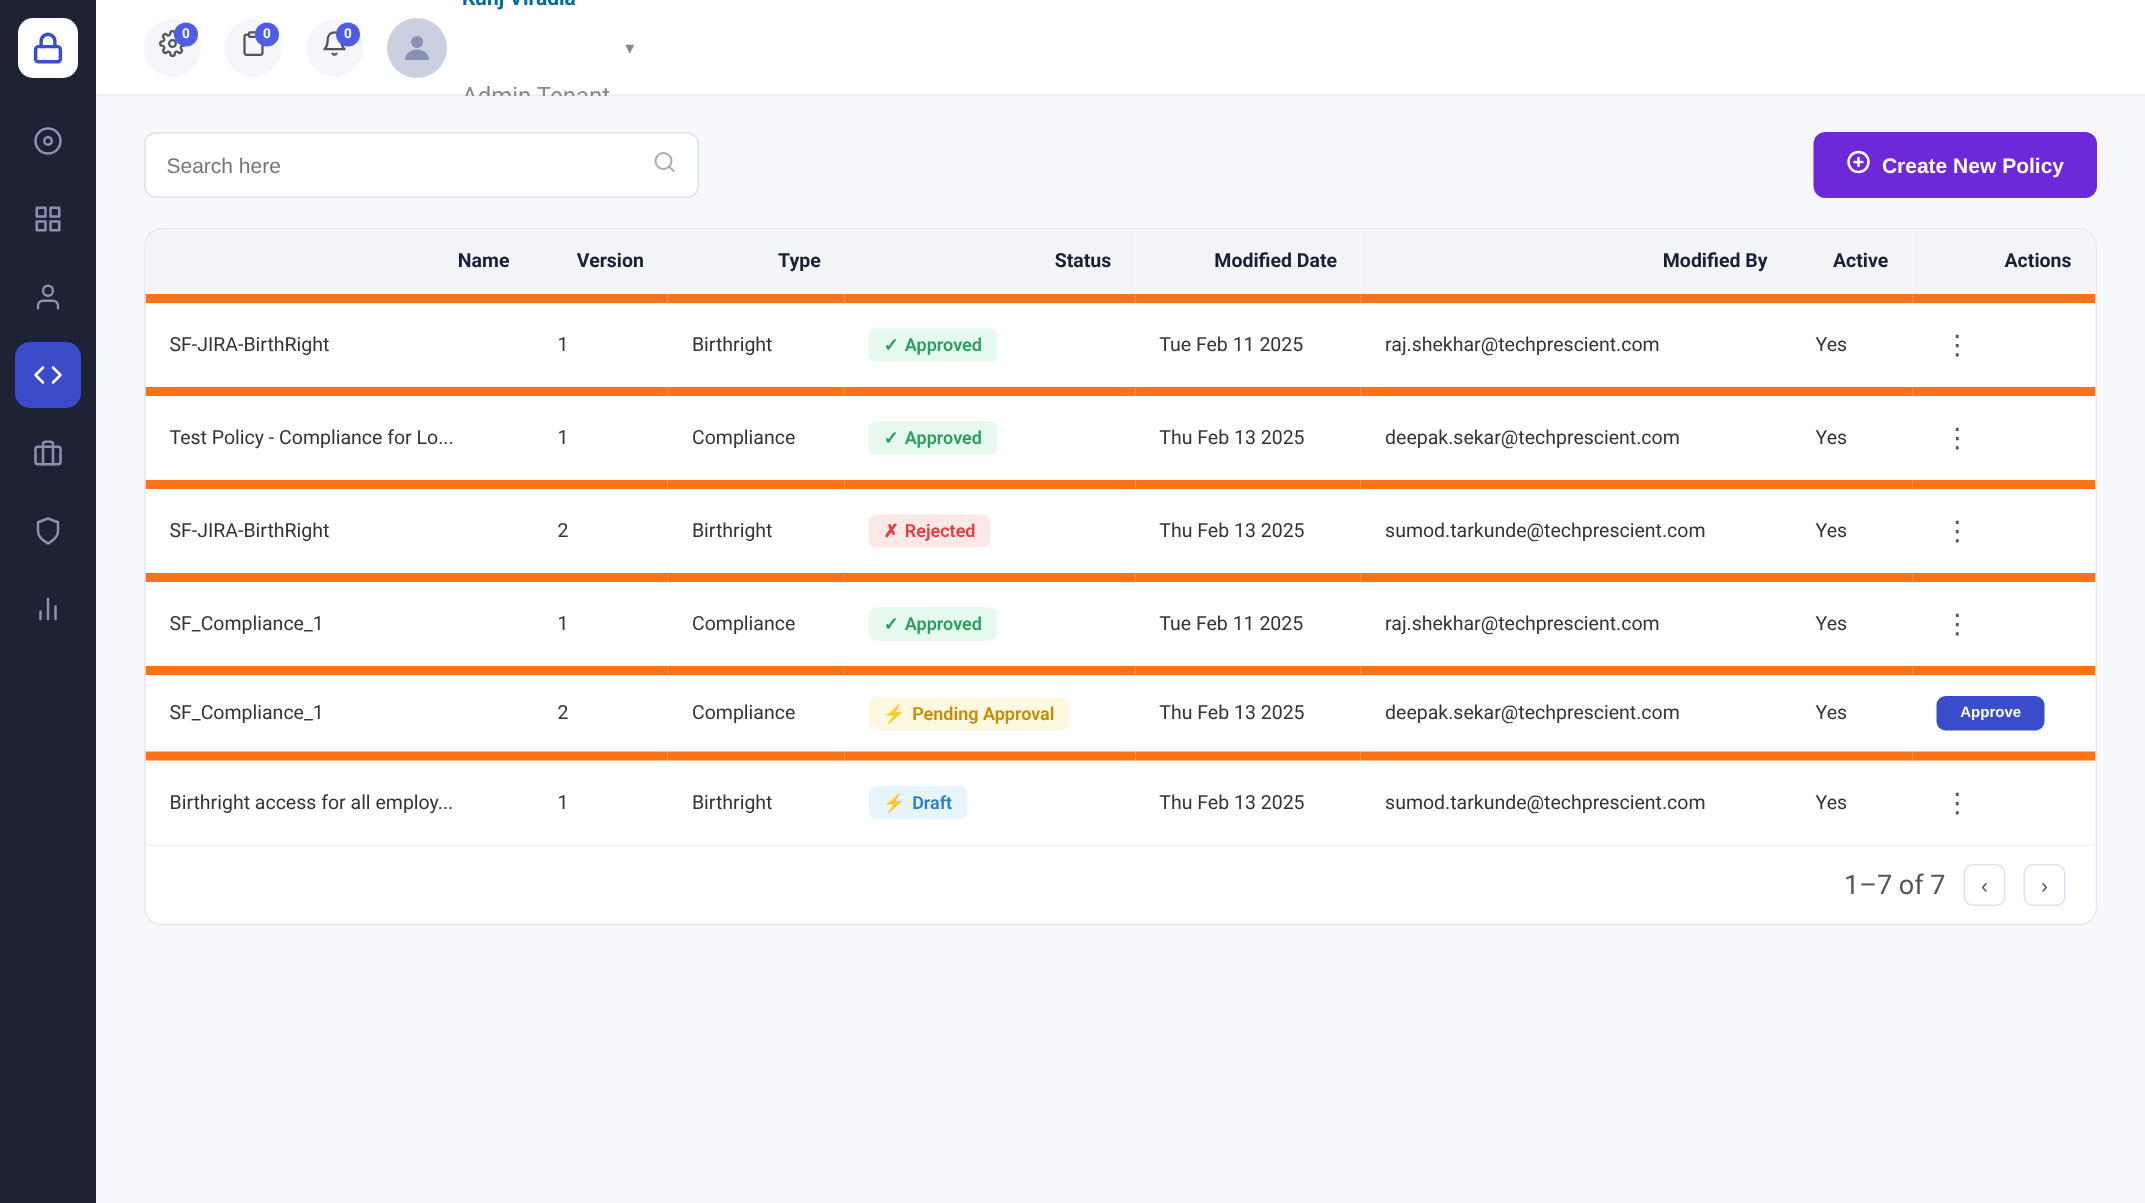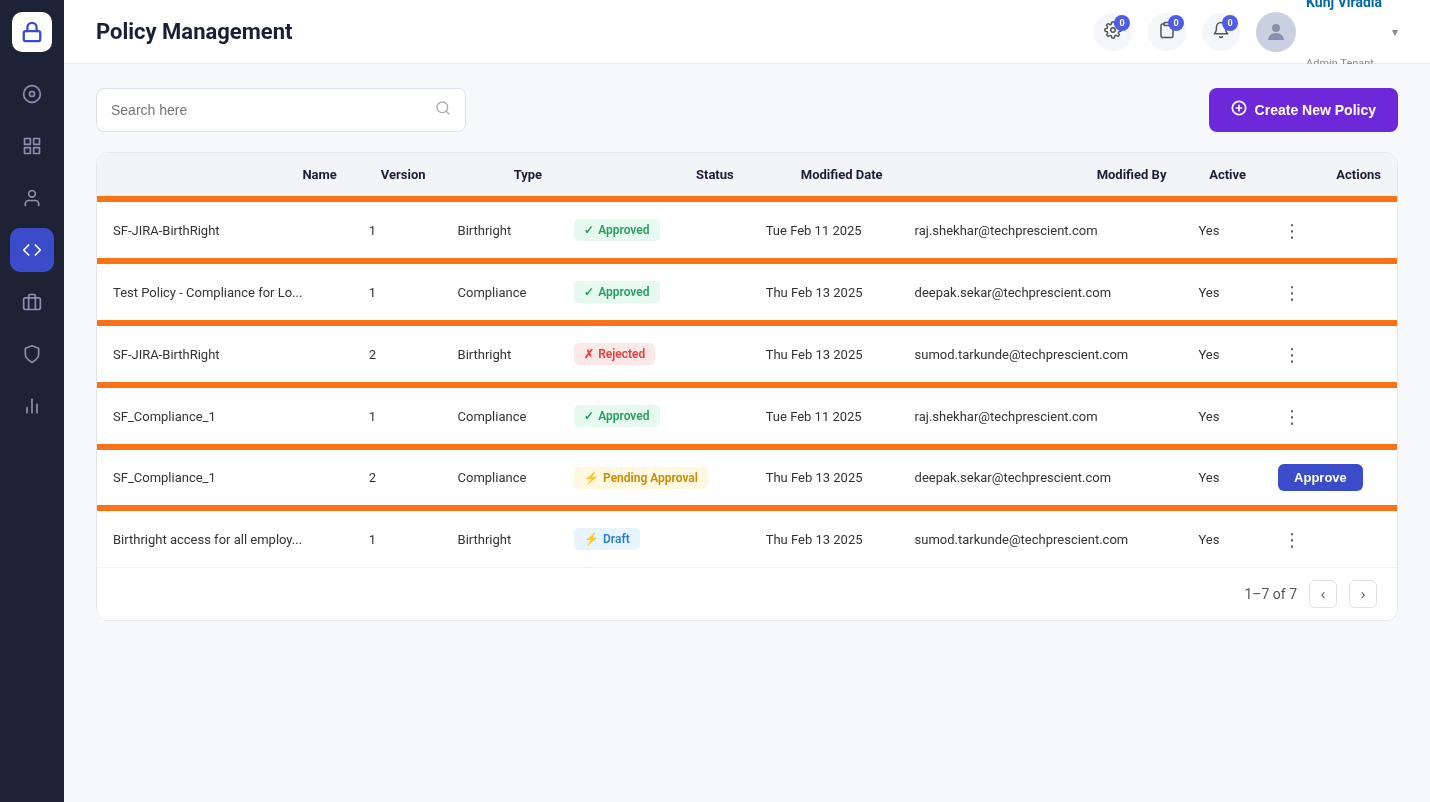--- a/index.html
+++ b/index.html
@@ -130,21 +130,21 @@
       justify-content: center;
       font-size: 16px;
       color: #555;
     }
     .user-name {
       font-size: 14px;
       font-weight: 700;
       color: #0369a1;
     }
     .user-role {
-      font-size: 11px;
+      font-size: 16px;
       color: #888;
       margin-top: 47px;
     }
     .chevron-down {
       color: #888;
       font-size: 12px;
     }
 
     
     .body-area {
@@ -266,37 +266,37 @@
       justify-content: center;
       width: 28px;
       height: 28px;
     }
     .approve-btn {
       background: #3b4cca;
       color: #fff;
       border: none;
       border-radius: 6px;
       padding: 6px 16px;
-      font-size: 13px;
+      font-size: 10px;
       font-weight: 600;
       cursor: pointer;
     }
 
     
     .pagination-row {
       display: flex;
       align-items: center;
       justify-content: flex-end;
       padding: 12px 20px;
       border-top: 1px solid #f0f2f5;
       gap: 12px;
       background: #fff;
     }
     .pagination-info {
-      font-size: 14px;
+      font-size: 18px;
       color: #555;
     }
     .pagination-btn {
       width: 28px;
       height: 28px;
       border: 1px solid #dde1ea;
       background: #fff;
       border-radius: 6px;
       cursor: pointer;
       display: flex;
@@ -365,21 +365,20 @@
       <line x1="18" y1="20" x2="18" y2="10"></line>
         <line x1="12" y1="20" x2="12" y2="4"></line>
       <line x1="6" y1="20" x2="6" y2="14"></line>
     </svg>
   </div>
 </nav>
 
 <div class="main-content">
 
   <header class="header">
-    <h1 class="header-title">Policy Management</h1>
     <div class="header-right">
 
       <div class="icon-btn">
         <span>
           <svg width="18" height="18" viewBox="0 0 24 24" fill="none" stroke="currentColor" stroke-width="2" stroke-linecap="round" stroke-linejoin="round">
             <circle cx="12" cy="12" r="3"></circle>
             <path d="M19.4 15a1.65 1.65 0 0 0 .33 1.82l.06.06a2 2 0 0 1-2.83 2.83l-.06-.06a1.65 1.65 0 0 0-1.82-.33 1.65 1.65 0 0 0-1 1.51V21a2 2 0 0 1-4 0v-.09A1.65 1.65 0 0 0 9 19.4a1.65 1.65 0 0 0-1.82.33l-.06.06a2 2 0 0 1-2.83-2.83l.06-.06A1.65 1.65 0 0 0 4.68 15a1.65 1.65 0 0 0-1.51-1H3a2 2 0 0 1 0-4h.09A1.65 1.65 0 0 0 4.6 9a1.65 1.65 0 0 0-.33-1.82l-.06-.06a2 2 0 0 1 2.83-2.83l.06.06A1.65 1.65 0 0 0 9 4.68a1.65 1.65 0 0 0 1-1.51V3a2 2 0 0 1 4 0v.09a1.65 1.65 0 0 0 1 1.51 1.65 1.65 0 0 0 1.82-.33l.06-.06a2 2 0 0 1 2.83 2.83l-.06.06A1.65 1.65 0 0 0 19.4 9a1.65 1.65 0 0 0 1.51 1H21a2 2 0 0 1 0 4h-.09a1.65 1.65 0 0 0-1.51 1z"></path>
           </svg>
         </span>
         <span class="badge">0</span>

